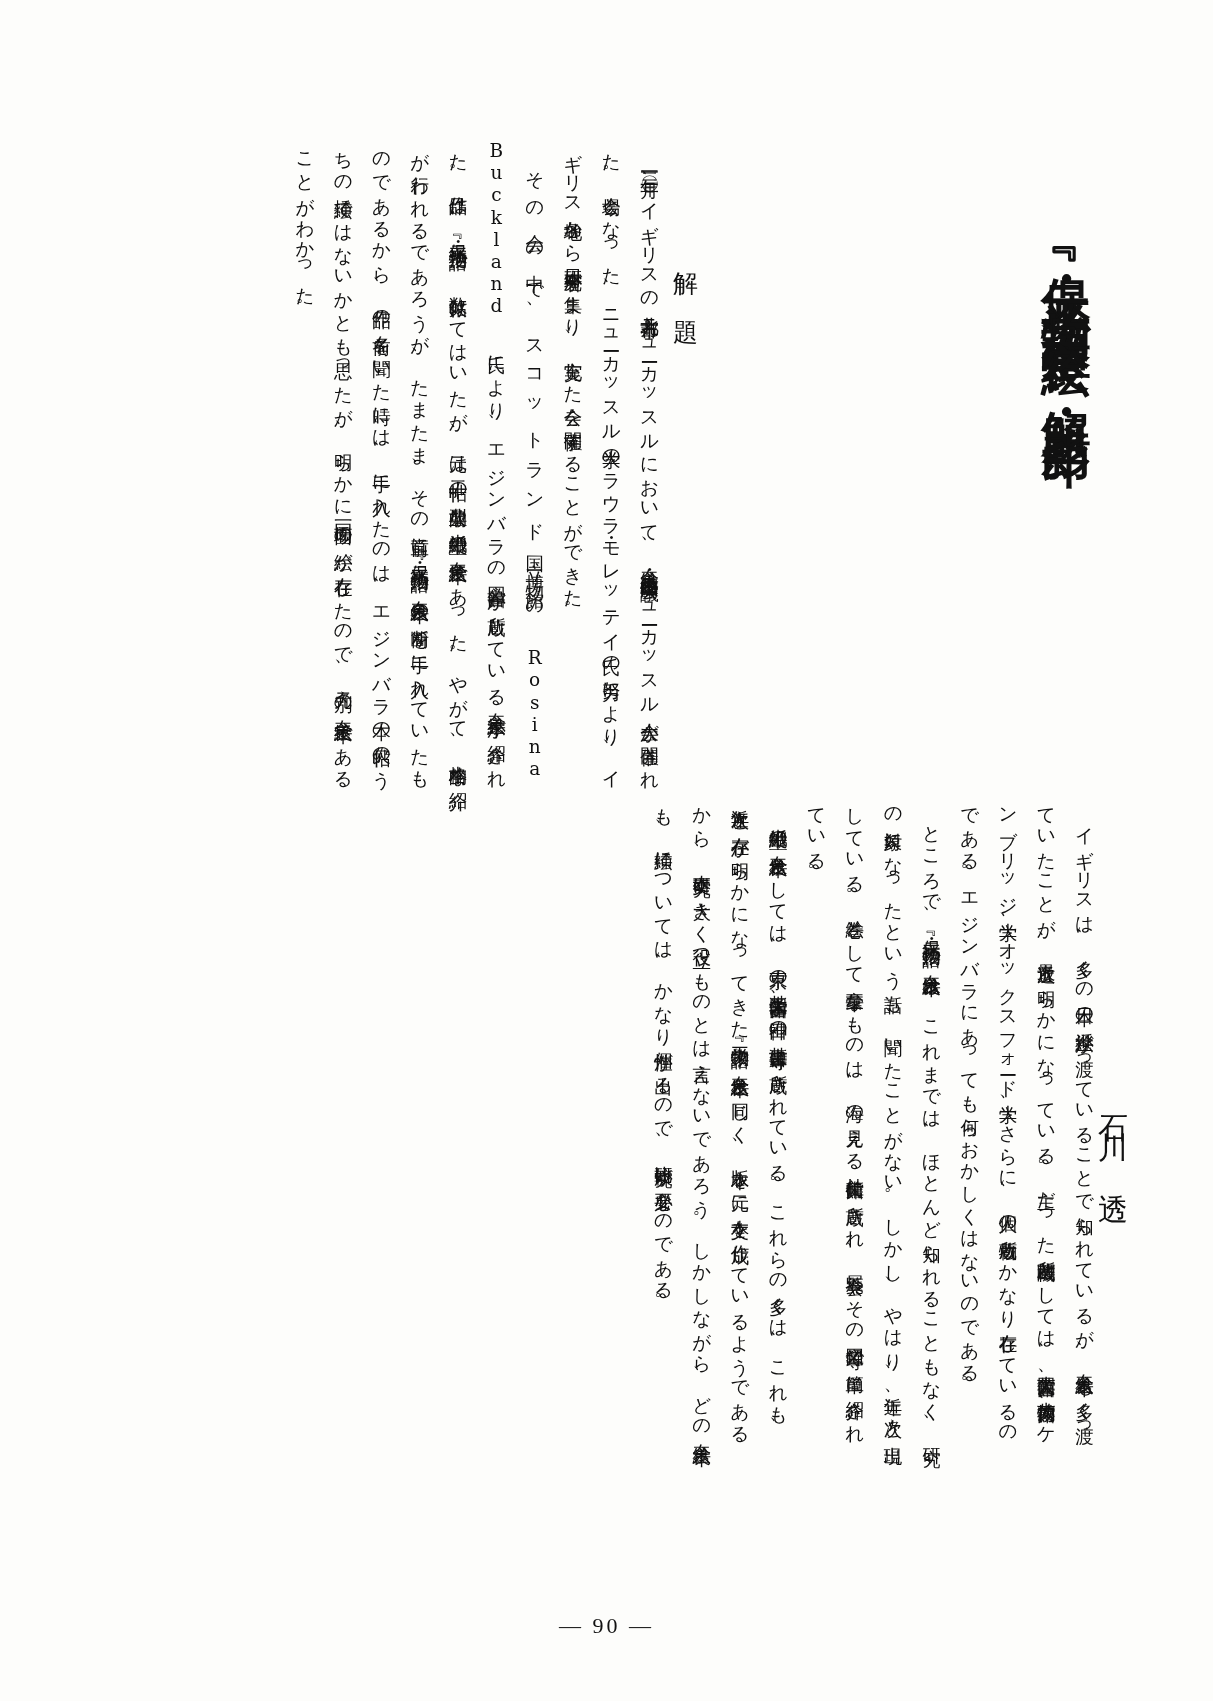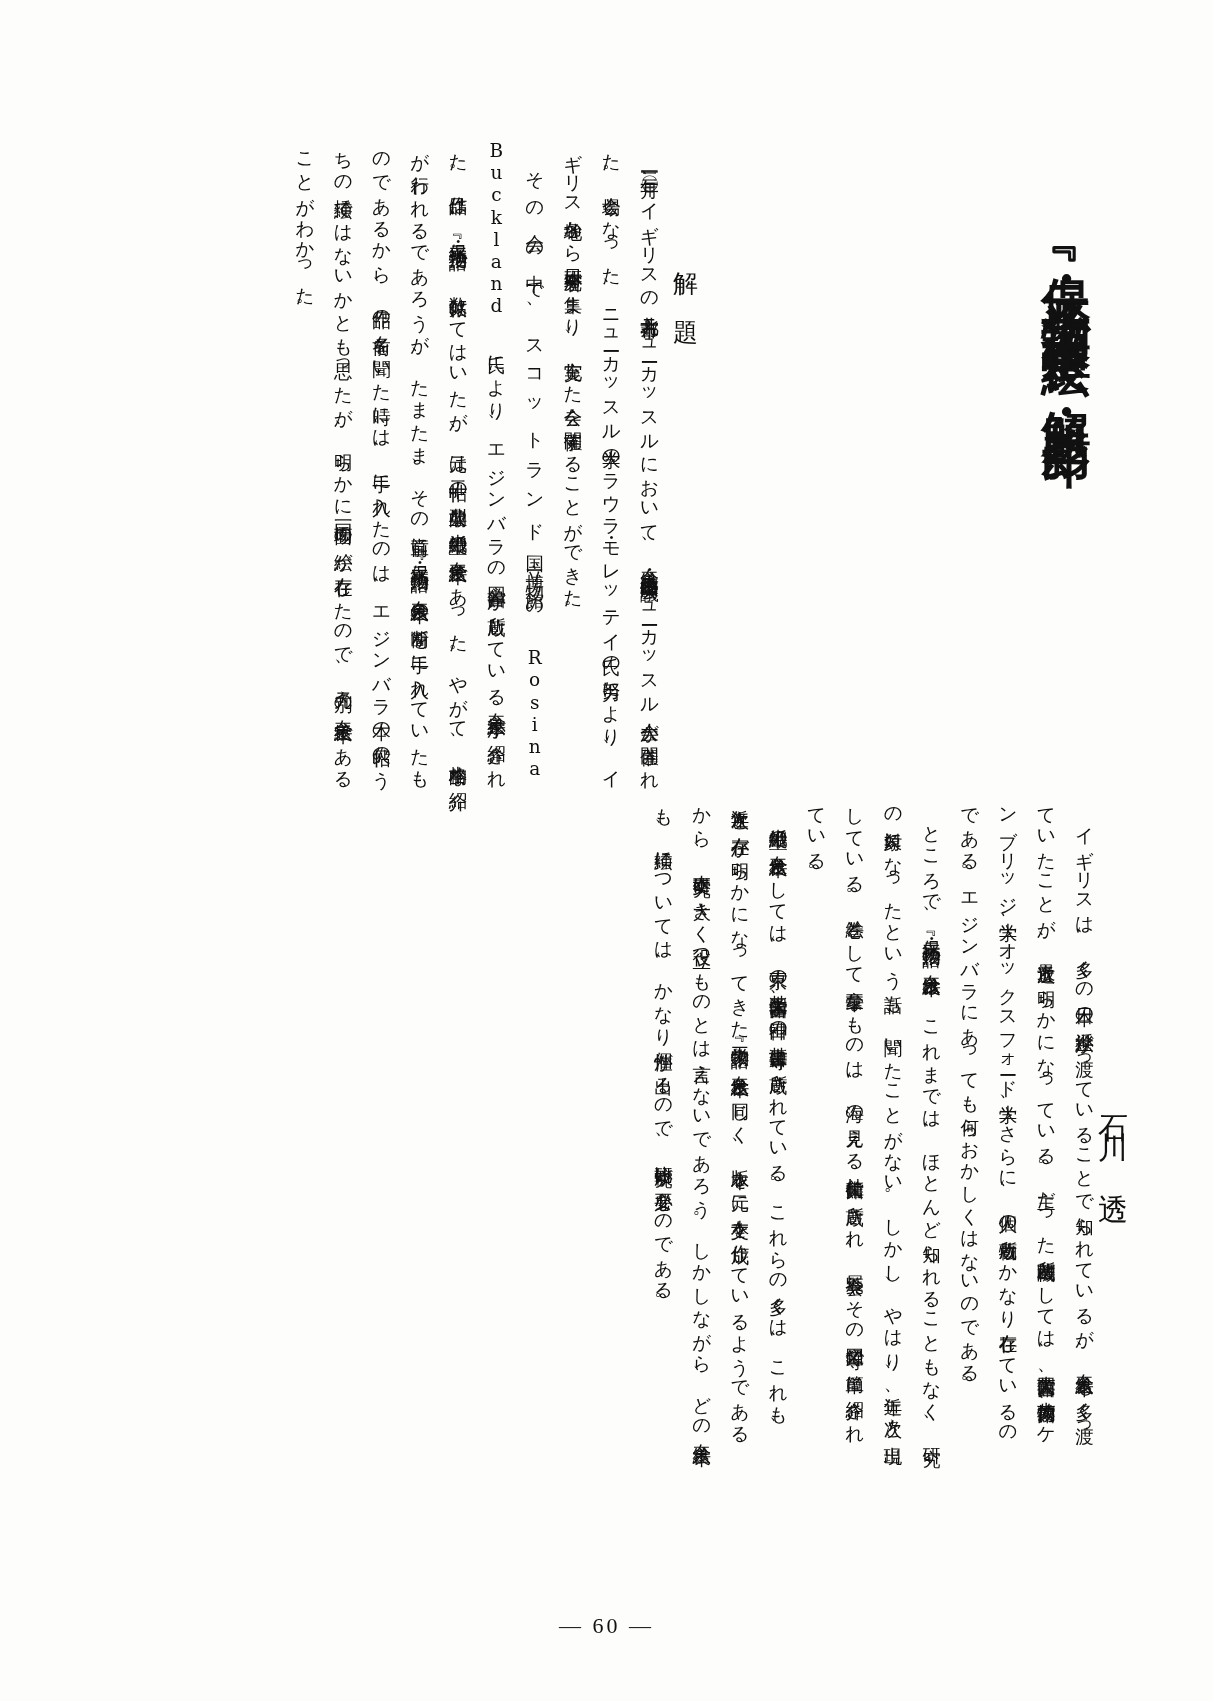--- a/index.html
+++ b/index.html
@@ -126,15 +126,15 @@
     <p>二〇一一年二月、イギリスの北方都市ニューカッスルにおいて、奈良絵本・絵巻国際会議ニューカッスル大会が開催された。会場となった、ニューカッスル大学のラウラ・モレッテイ氏の努力により、イギリス各地から日本研究者が集まり、充実した会を開催することができた。</p>
     <p>その会の中で、スコットランド国立博物館の Rosina Buckland 氏により、エジンバラの図書館が所蔵している奈良絵本が紹介された。作品は、『保元・平治物語』で、数帖欠けてはいたが、元は十二帖の典型的な半紙縦型の奈良絵本であった。やがて、本格的な紹介が行われるであろうが、たまたま、その直前に『保元・平治物語』の奈良絵本の断簡を手に入れていたものであるから、作品の名前を聞いた時には、手に入れたのは、エジンバラ本の欠帖のうちの挿絵ではないかとも思ったが、明らかに同一場面の絵が存在したので、元々別の奈良絵本であることがわかった。</p>
   </div>
 
   <div class="body-block" id="body-lower">
     <p>イギリスは、多くの日本の浮世絵が渡っていることで知られているが、奈良絵本も多く渡っていたことが、最近次々と明らかになっている。主だった所蔵機関としては、大英図書館、大英博物館、ケンブリッジ大学、オックスフォード大学、さらに、個人の所蔵物もかなり存在しているのである。エジンバラにあっても何らおかしくはないのである。</p>
     <p>ところで、『保元・平治物語』の奈良絵本は、これまでは、ほとんど知られることもなく、研究の対象になったという話も、聞いたことがない。しかし、やはり、近年、次々と出現している。絵巻として豪華なものは、海の見える杜美術館に所蔵され、展覧会やその図録等で簡単に紹介されている。</p>
     <p>半紙縦型の奈良絵本としては、東京の某大学図書館、神田の某古書肆等に所蔵されている。これらの多くは、これも、近年次々と存在が明らかになってきた『平家物語』の奈良絵本と同じく、版本を元に本文を作成しているようであるから、本文研究に大きく役立つものとは言えないであろう。しかしながら、どの奈良絵本も、挿絵については、かなり個性が出るので、比較研究が必要なのである。</p>
   </div>
 
-  <div class="page-number">— 60 —</div>
+  <div class="page-number">— 90 —</div>
 
 </div>
 
 </body></html>

